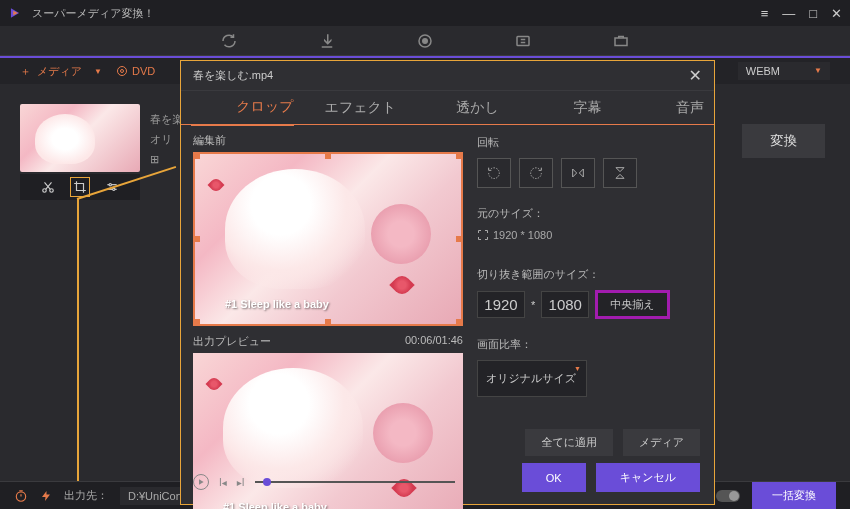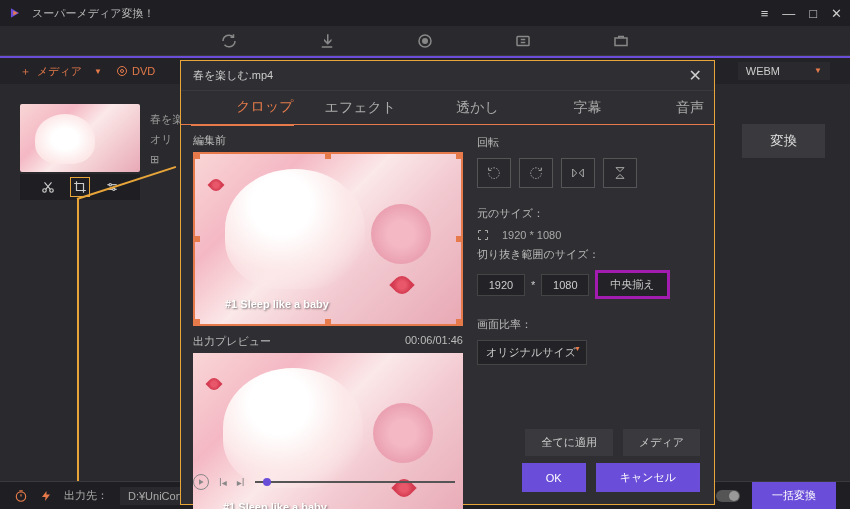--- a/index.html
+++ b/index.html
@@ -47,26 +47,26 @@
 .ch-tl{left:-1px;top:-1px}.ch-tr{right:-1px;top:-1px}.ch-bl{left:-1px;bottom:-1px}.ch-br{right:-1px;bottom:-1px}
 .ch-t{left:50%;top:-1px;margin-left:-3px}.ch-b{left:50%;bottom:-1px;margin-left:-3px}
 .ch-l{left:-1px;top:50%;margin-top:-3px}.ch-r{right:-1px;top:50%;margin-top:-3px}
 .bear-lg{position:absolute;left:30px;top:15px;width:140px;height:120px;background:radial-gradient(ellipse at 40% 30%,#fff 25%,#fce8e8 55%,transparent 80%);border-radius:50% 50% 40% 40%}
 .bear-sm{position:absolute;right:30px;top:50px;width:60px;height:60px;background:radial-gradient(circle,#f4b8c4 30%,#eaa0b0 70%);border-radius:50%}
 .overlay-txt{position:absolute;bottom:14px;left:30px;color:#fff;font-size:11px;font-weight:bold;text-shadow:1px 1px 2px rgba(0,0,0,.5)}
 .right-col{flex:1;padding-top:2px}
 .r-label{color:#bbb;font-size:11px;margin-bottom:8px}
 .rot-btns{display:flex;gap:8px;margin-bottom:18px}
 .rot-btn{width:34px;height:30px;border:1px solid #555;background:#2a2a2e;color:#aaa;display:flex;align-items:center;justify-content:center;cursor:pointer}
-.size-row{display:flex;align-items:flex-start;gap:13px;color:#aaa;margin-bottom:6px;font-size:11px}
+.size-row{display:flex;align-items:flex-start;gap:4px;color:#aaa;margin-bottom:26px;font-size:11px}
 .expand-ic{width:12px;height:12px}
 .crop-inputs{display:flex;gap:6px;align-items:center;margin-bottom:18px}
-.num-in{width:48px;background:#232327;border:1px solid #444;color:#ccc;padding:4px;font-size:11px;text-align:center}
+.num-in{width:48px;background:#232327;border:1px solid #444;color:#ccc;padding:4px;font-size:15px;text-align:center}
 .center-btn{background:#232327;border:3px solid #a21caf;color:#ccc;padding:4px 12px;font-size:11px;cursor:pointer}
-.aspect-sel{background:#232327;border:1px solid #444;color:#ccc;padding:4px 8px;width:110px;font-size:11px;position:relative}
+.aspect-sel{background:#232327;border:1px solid #444;color:#ccc;padding:10px 8px;width:110px;font-size:11px;position:relative}
 .aspect-wrap{position:relative;display:inline-block}
 .aspect-wrap:after{content:"▼";position:absolute;right:6px;top:5px;color:#e67a4a;font-size:7px}
 .bot-btns{display:flex;gap:10px;position:absolute;right:14px;bottom:48px}
 .gray-btn{background:#3a3a3e;color:#ccc;border:none;padding:6px 16px;font-size:11px;cursor:pointer}
 .ok-row{display:flex;gap:10px;position:absolute;right:14px;bottom:12px}
 .purple-btn{background:#6a4dd8;color:#fff;border:none;padding:7px 24px;font-size:11px;cursor:pointer}
 .playbar{position:absolute;bottom:14px;left:12px;display:flex;align-items:center;gap:10px;color:#888}
 .play-ic{width:16px;height:16px;border:1px solid #888;border-radius:50%;display:flex;align-items:center;justify-content:center}
 .pb-track{width:200px;height:2px;background:#555;position:relative}
 .pb-thumb{position:absolute;left:8px;top:-3px;width:8px;height:8px;background:#6a4dd8;border-radius:50%}

